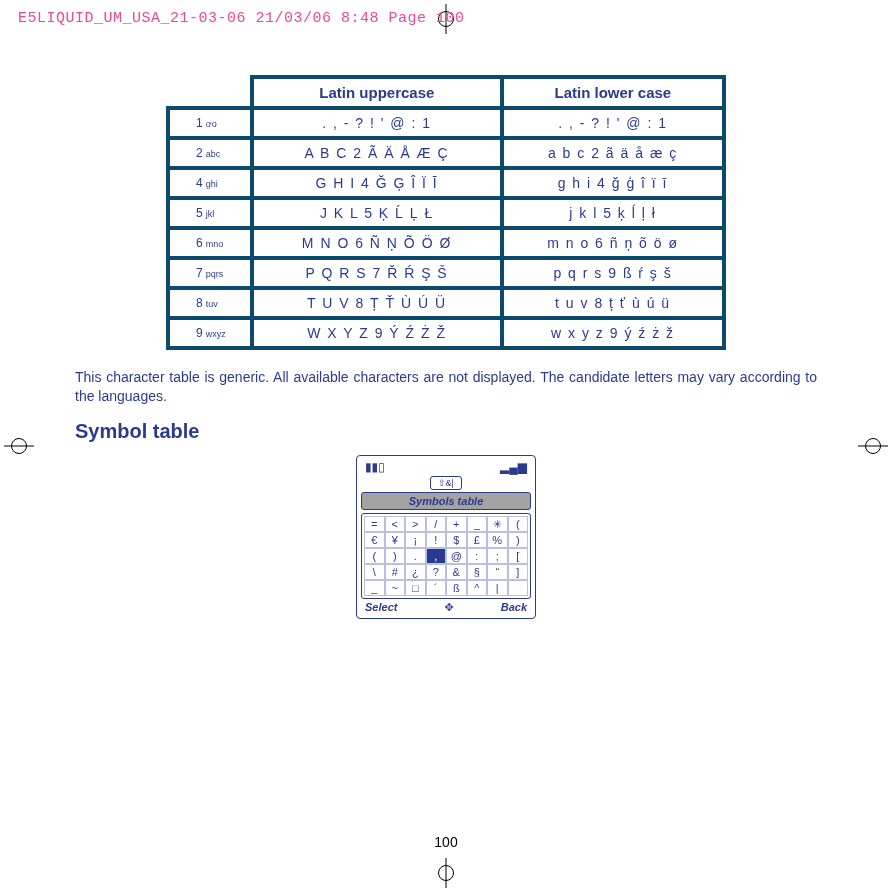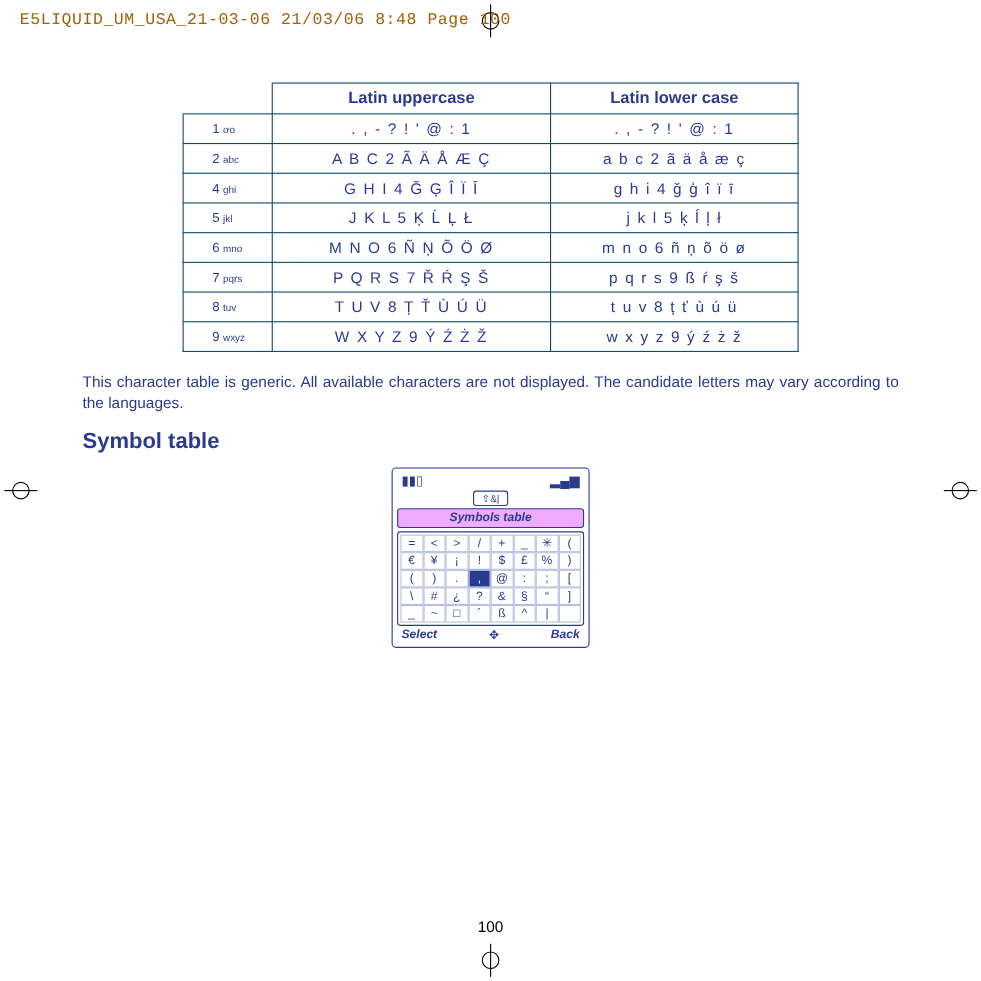--- a/index.html
+++ b/index.html
@@ -10,21 +10,21 @@
     background: #fff;
     font-family: Arial, Helvetica, sans-serif;
     position: relative;
   }
   .page-header {
     position: absolute;
     top: 10px;
     left: 18px;
     font-family: "Courier New", monospace;
     font-size: 15px;
-    color: #a16207;
+    color: #ec4899;
     letter-spacing: 0.5px;
   }
   
   .reg-mark {
     position: absolute;
     width: 30px;
     height: 30px;
     pointer-events: none;
   }
   .reg-mark.top      { top: 4px;  left: 50%; transform: translateX(-50%); }
@@ -45,21 +45,21 @@
   }
 
   
   .char-table {
     border-collapse: collapse;
     margin: 0 auto 18px auto;
     width: 560px;
     font-size: 14px;
   }
   .char-table th, .char-table td {
-    border: 1px solid #0c4a6e;
+    border: 4px solid #0c4a6e;
     padding: 5px 8px;
     color: #2a3b8f;
     text-align: center;
     vertical-align: middle;
   }
   .char-table th {
     font-weight: bold;
     font-size: 15px;
   }
   .char-table th.empty {
@@ -121,21 +121,21 @@
     padding: 1px 0;
     color:#2a3b8f;
   }
   .phone-title {
     text-align: center;
     font-style: italic;
     font-weight: bold;
     border: 1px solid #2a3b8f;
     border-radius: 3px;
     padding: 2px 0;
-    background: #f0abfc;
+    background: #a3a3a3;
     margin-bottom: 3px;
   }
   .sym-grid {
     border: 1px solid #2a3b8f;
     border-radius: 3px;
     padding: 2px;
     display: grid;
     grid-template-columns: repeat(8, 1fr);
   }
   .sym-cell {

